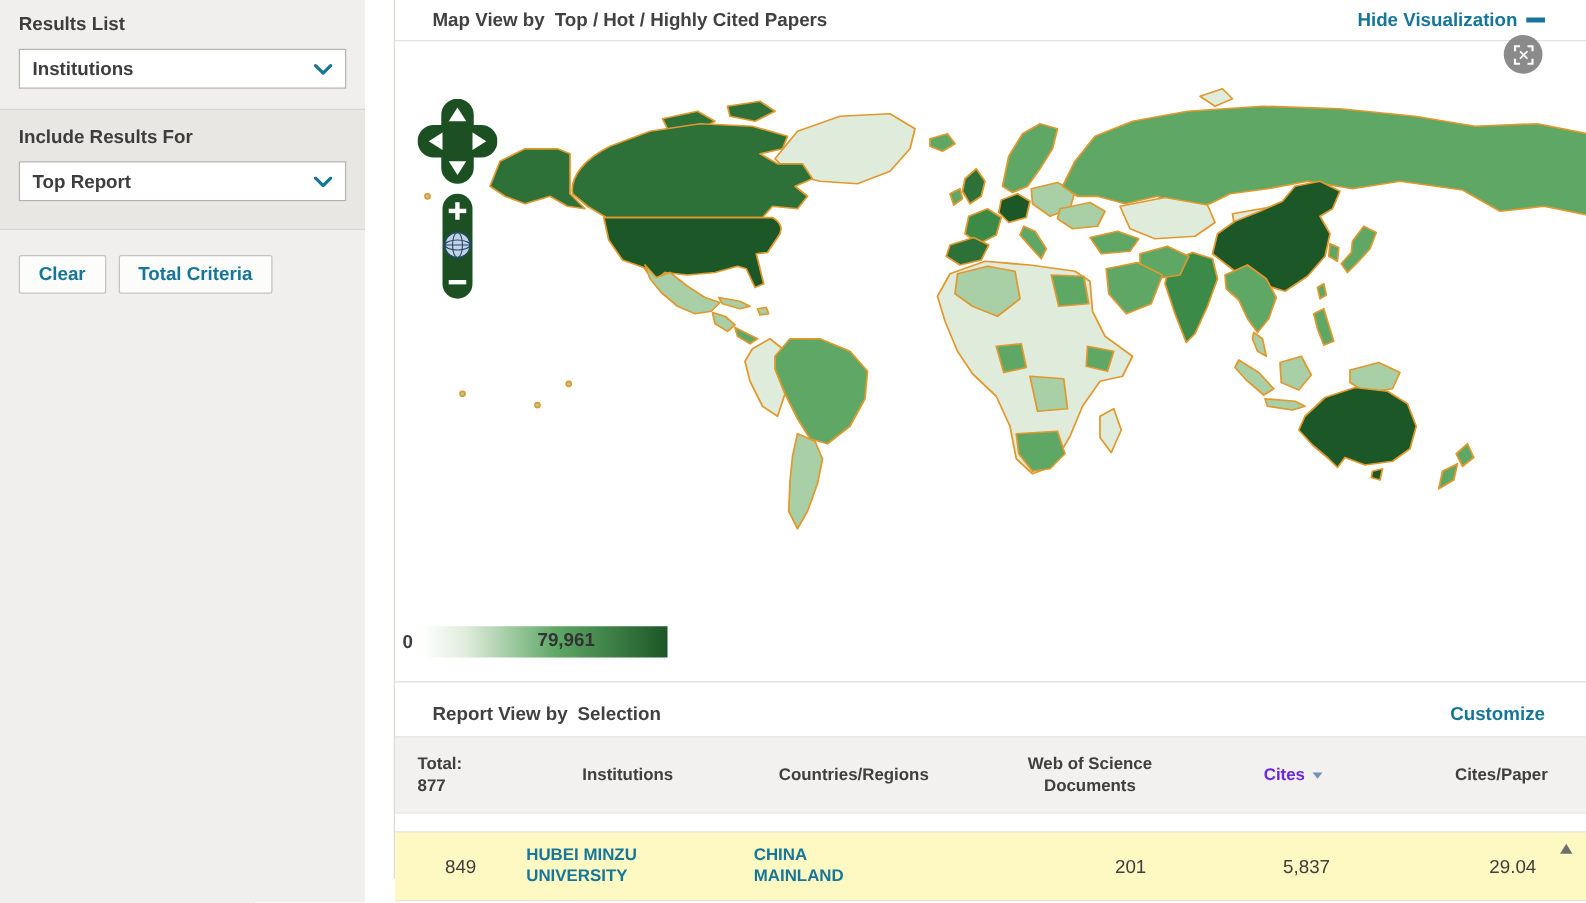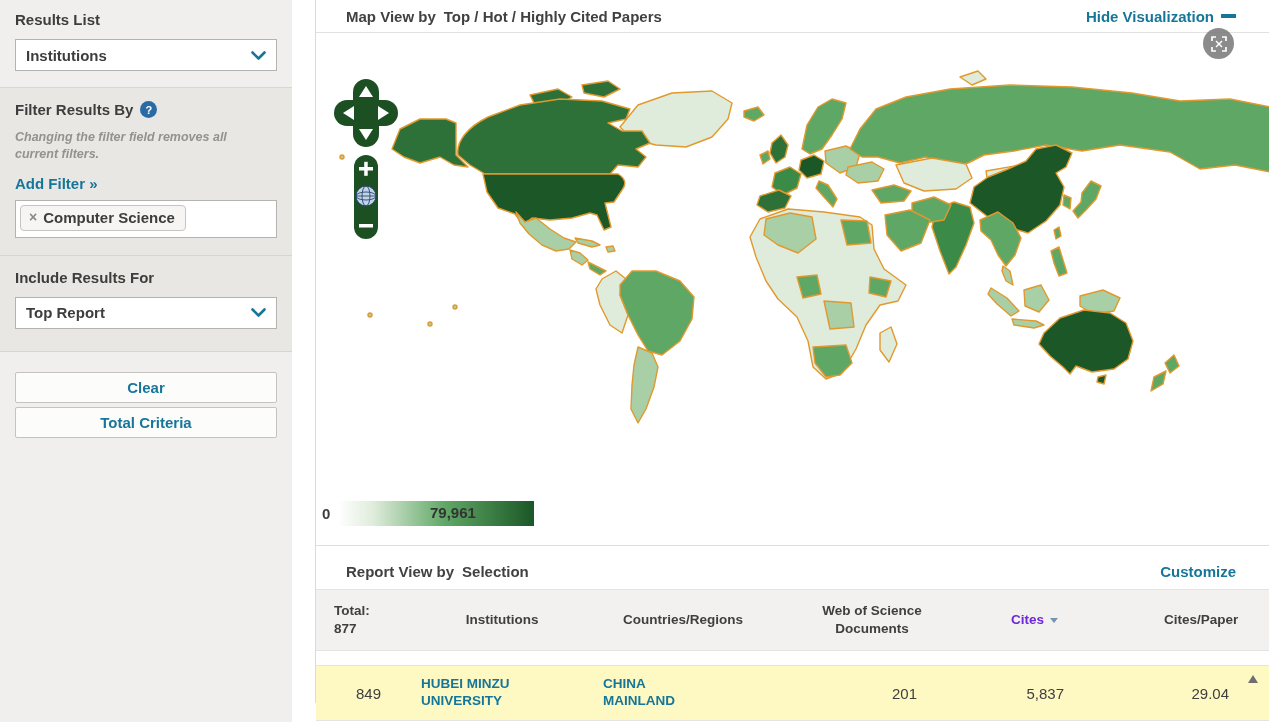--- a/index.html
+++ b/index.html
@@ -7,21 +7,21 @@
        font-family:"Liberation Sans","DejaVu Sans",sans-serif;
        -webkit-font-smoothing:antialiased;}
   
   .sidebar{position:absolute;left:0;top:0;width:292px;height:722px;background:#f0efed;}
   .sb-sec{box-sizing:border-box;border-bottom:1px solid #d8d6d3;}
   .sb-light{background:#f0efed;}
   .sb-dark{background:#e9e7e4;}
   .s1{padding:11px 15px 16px;}
   .s2{padding:13px 15px 17px;}
   .s3{padding:13px 15px 22px;}
-  .s4{padding:20px 15px;border-bottom:none;display:flex;gap:4px;flex-direction:column;}
+  .s4{padding:20px 15px;border-bottom:none;display:flex;gap:10px;}
   .sb-h{margin:0 0 11px;font-size:15px;font-weight:bold;color:#3d3d3d;display:flex;align-items:center;gap:7px;}
   .select{height:30px;background:#fff;border:1px solid #b5b3af;display:flex;align-items:center;
           justify-content:space-between;padding:0 10px;font-size:15px;font-weight:bold;color:#3d3d3d;cursor:pointer;}
   .help{width:17px;height:17px;border-radius:50%;background:#2b6ba3;color:#fff;font-size:11px;font-weight:bold;
         display:inline-flex;align-items:center;justify-content:center;}
   .note{margin:0 0 12px;font-size:12.5px;font-style:italic;font-weight:bold;color:#94928f;line-height:1.35;width:235px;}
   .link{color:var(--teal,#16769a);font-weight:bold;font-size:15px;text-decoration:none;cursor:pointer;}
   .filter-box{margin-top:7px;background:#fff;border:1px solid #b5b3af;padding:4px;min-height:28px;}
   .tag{display:inline-flex;align-items:center;gap:6px;border:1px solid #c7c5c2;border-radius:4px;
        background:#f6f5f3;padding:3px 10px 4px 8px;font-size:15px;font-weight:bold;color:#3d3d3d;}
@@ -90,34 +90,20 @@
     <section class="sb-sec sb-light s1">
       <h2 class="sb-h">Results List</h2>
       <div class="select">
         <span>Institutions</span>
         <svg width="15" height="9" viewBox="0 0 15 9">
           <polyline points="1.5,1.5 7.5,7.5 13.5,1.5" fill="none" stroke="#16769a" stroke-width="2.6" stroke-linecap="round" stroke-linejoin="round"></polyline>
         </svg>
       </div>
     </section>
 
-    <section class="sb-sec sb-dark s2">
-      <h2 class="sb-h">
-        <span>Filter Results By</span>
-        <span class="help">?</span>
-      </h2>
-      <p class="note">Changing the filter field removes all current filters.</p>
-      <a class="link">Add Filter »</a>
-      <div class="filter-box">
-        <span class="tag">
-          <span class="x">×</span>
-          <span>Computer Science</span>
-        </span>
-      </div>
-    </section>
 
     <section class="sb-sec sb-dark s3">
       <h2 class="sb-h">Include Results For</h2>
       <div class="select">
         <span>Top Report</span>
         <svg width="15" height="9" viewBox="0 0 15 9">
           <polyline points="1.5,1.5 7.5,7.5 13.5,1.5" fill="none" stroke="#16769a" stroke-width="2.6" stroke-linecap="round" stroke-linejoin="round"></polyline>
         </svg>
       </div>
     </section>

